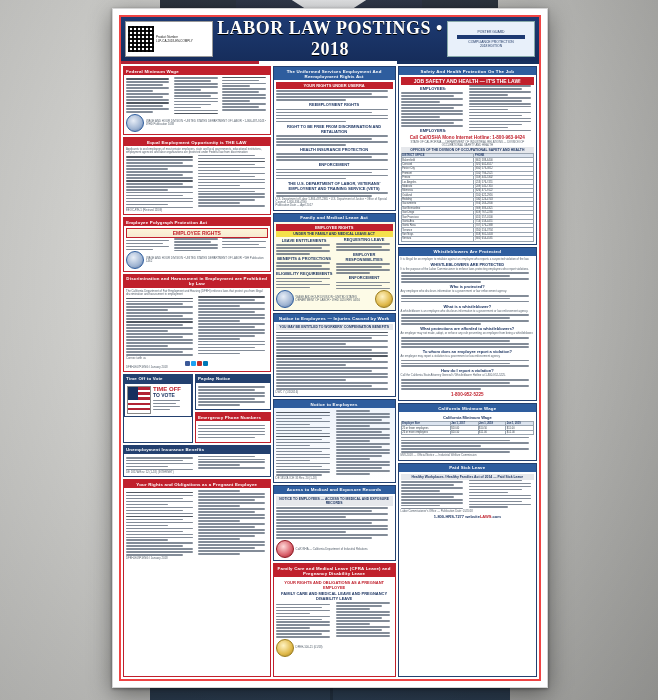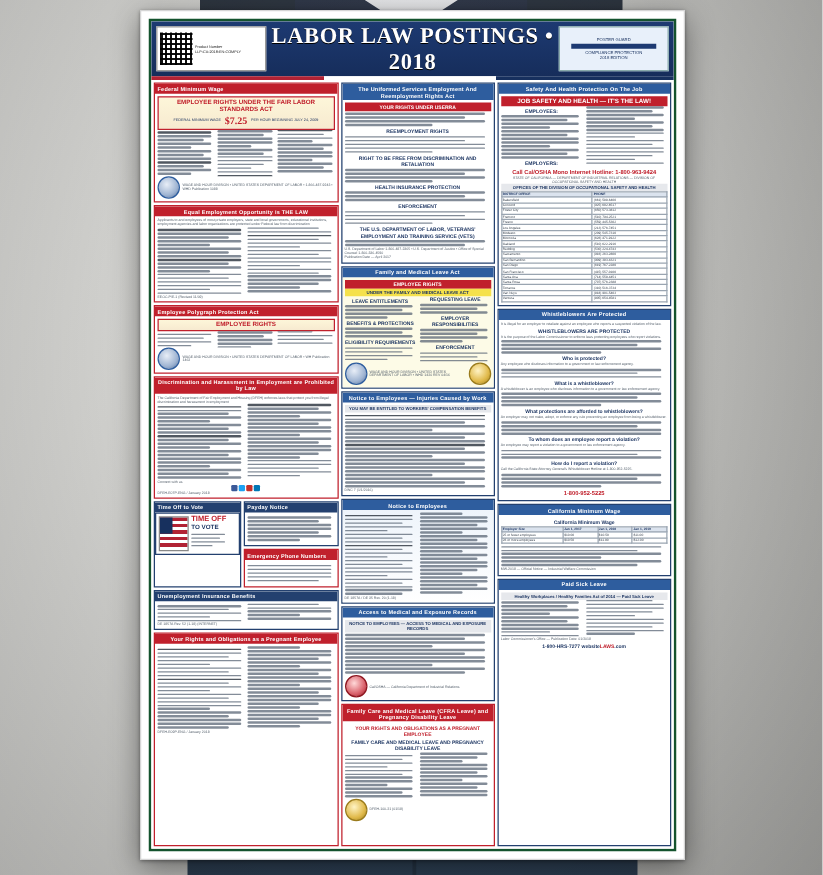--- a/index.html
+++ b/index.html
@@ -68,21 +68,21 @@
   
   .poster{
     position:absolute;left:112px;top:8px;width:434px;height:678px;
     background:#ffffff;
     box-shadow:0 6px 22px rgba(0,0,0,0.45), 0 1px 3px rgba(0,0,0,0.4);
     border:1px solid #d5d5d5;
     overflow:hidden;
   }
   .poster-inner{
     position:absolute;left:6px;top:6px;right:6px;bottom:6px;
-    border:2px solid #14532d;
+    border:2px solid #ef4444;
     background:#fff;
     overflow:hidden;
   }
 
   
   .hdr{
     position:absolute;left:0;top:0;right:0;height:44px;
     background:linear-gradient(180deg,#1d3a72 0%,#162d5b 100%);
     display:flex;align-items:center;
   }
@@ -248,28 +248,20 @@
       </div>
       <div class="flagbar"></div>
 
       <div class="cols">
 
         <div class="col col1">
 
           <div class="card red">
             <div class="card-h red">Federal Minimum Wage</div>
             <div class="card-b">
-              <div class="emp-rights">
-                <div class="t">EMPLOYEE RIGHTS UNDER THE FAIR LABOR STANDARDS ACT</div>
-                <div class="wage-box">
-                  <div class="wage-side">FEDERAL MINIMUM WAGE</div>
-                  <div class="wage-num">$7.25</div>
-                  <div class="wage-side">PER HOUR BEGINNING JULY 24, 2009</div>
-                </div>
-              </div>
               <div class="cols3">
                 <div class="ln lg dark"></div>
                   <div class="ln lg"></div>
                   <div class="ln md"></div>
                   <div class="ln lg"></div>
                 <div class="ln sh"></div>
                   <div class="ln lg"></div>
                   <div class="ln md"></div>
                   <div class="ln lg"></div>
                 <div class="ln lg dark"></div>

